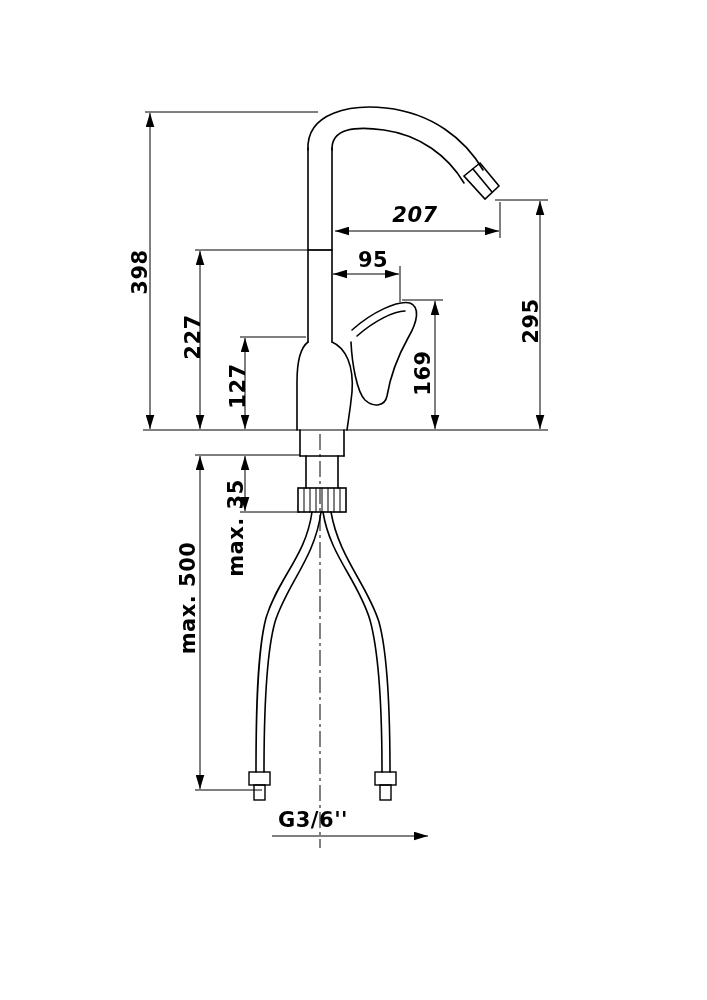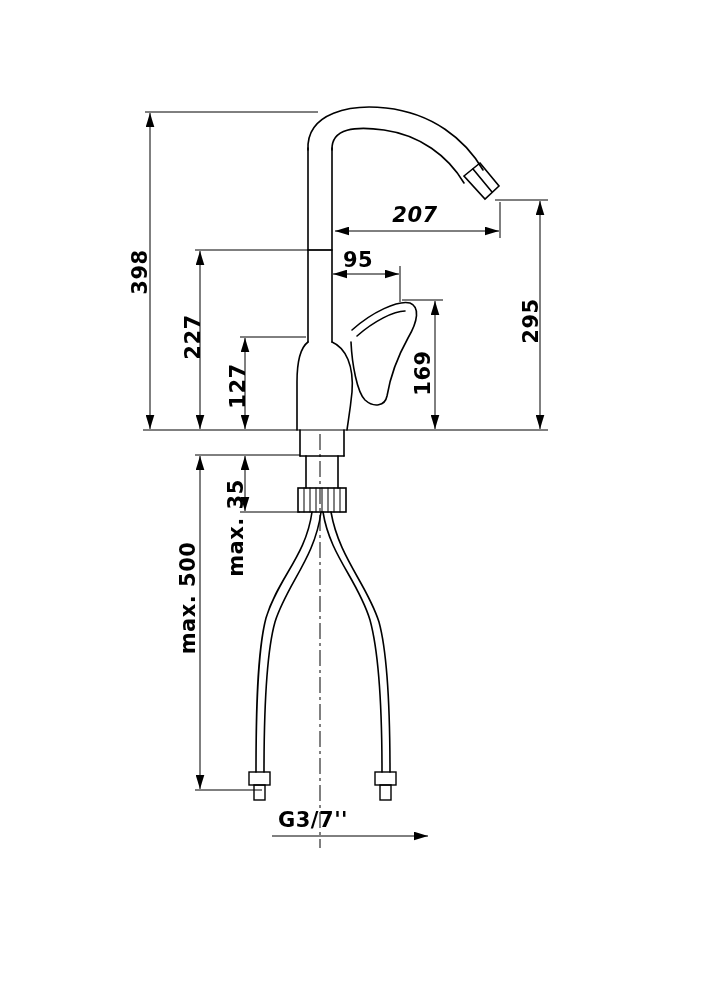--- a/index.html
+++ b/index.html
@@ -124,25 +124,25 @@
   </svg>
 
   <div class="dim-label vert" style="left:140px; top:272px;">398</div>
 
   <div class="dim-label vert" style="left:193px; top:337px;">227</div>
 
   <div class="dim-label vert" style="left:238px; top:386px;">127</div>
 
   <div class="dim-label" style="left:415px; top:215px;font-style:italic;">207</div>
 
-  <div class="dim-label" style="left:358px; top:260px;text-align:center;">95</div>
+  <div class="dim-label" style="left:373px; top:260px;text-align:center;">95</div>
 
   <div class="dim-label vert" style="left:531px; top:321px;">295</div>
 
   <div class="dim-label vert" style="left:423px; top:373px;">169</div>
 
   <div class="dim-label vert" style="left:236px; top:528px;">max. 35</div>
 
   <div class="dim-label vert" style="left:188px; top:598px;">max. 500</div>
 
-  <div class="dim-label" style="left:313px; top:820px;">G3/7''</div>
+  <div class="dim-label" style="left:313px; top:820px;">G3/6''</div>
 
 </div>
 
 </body></html>

